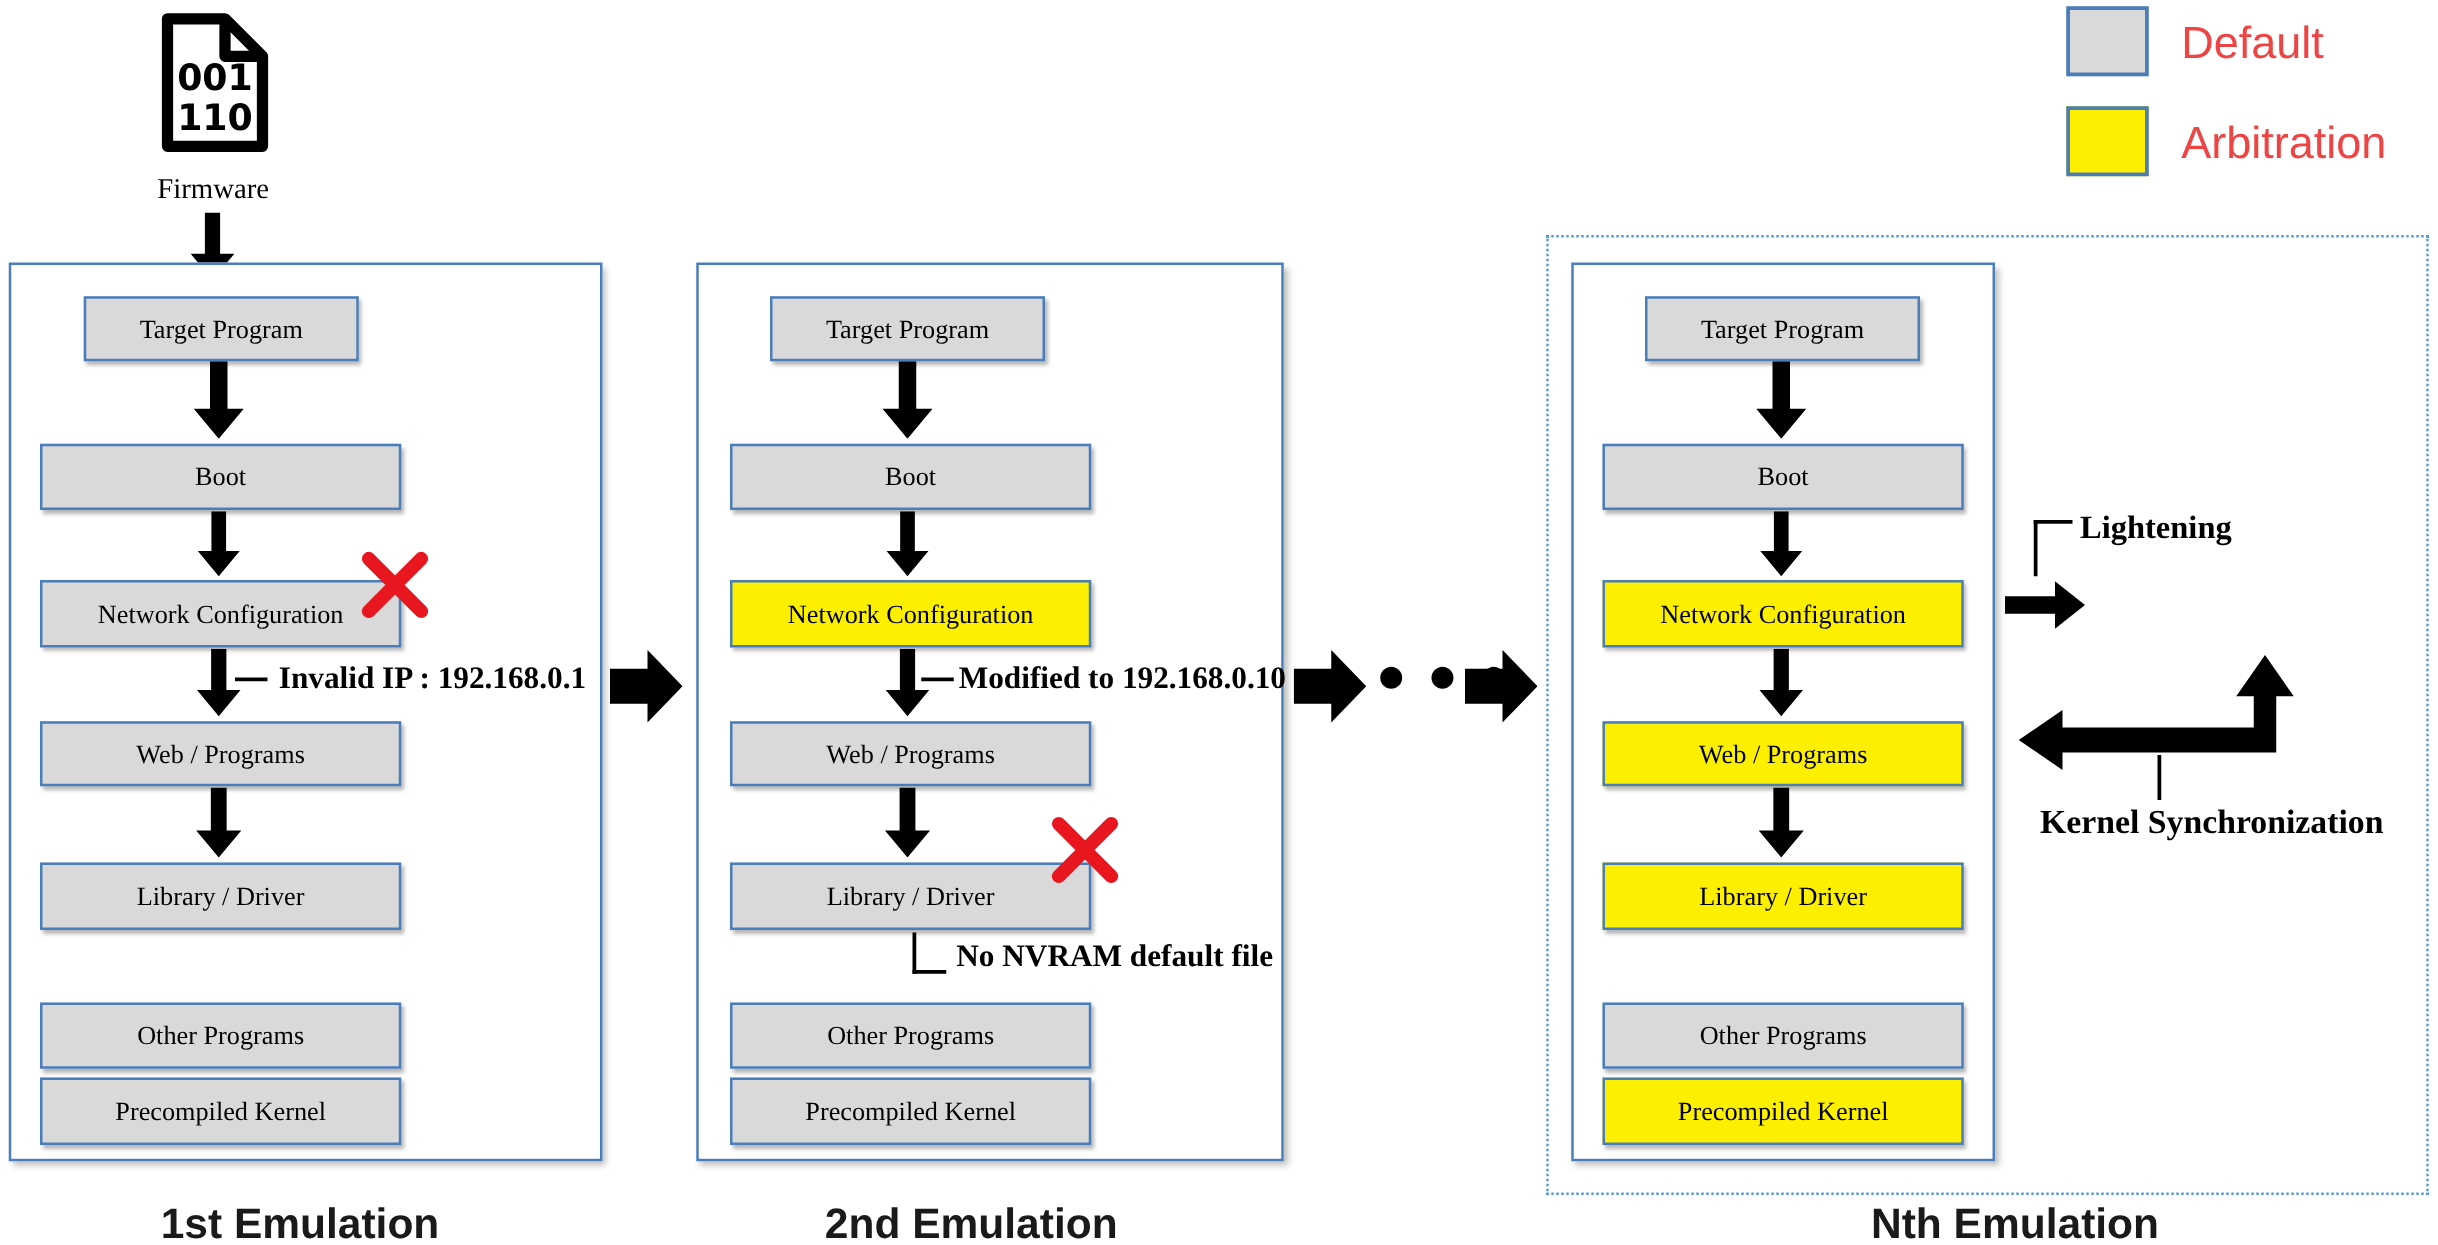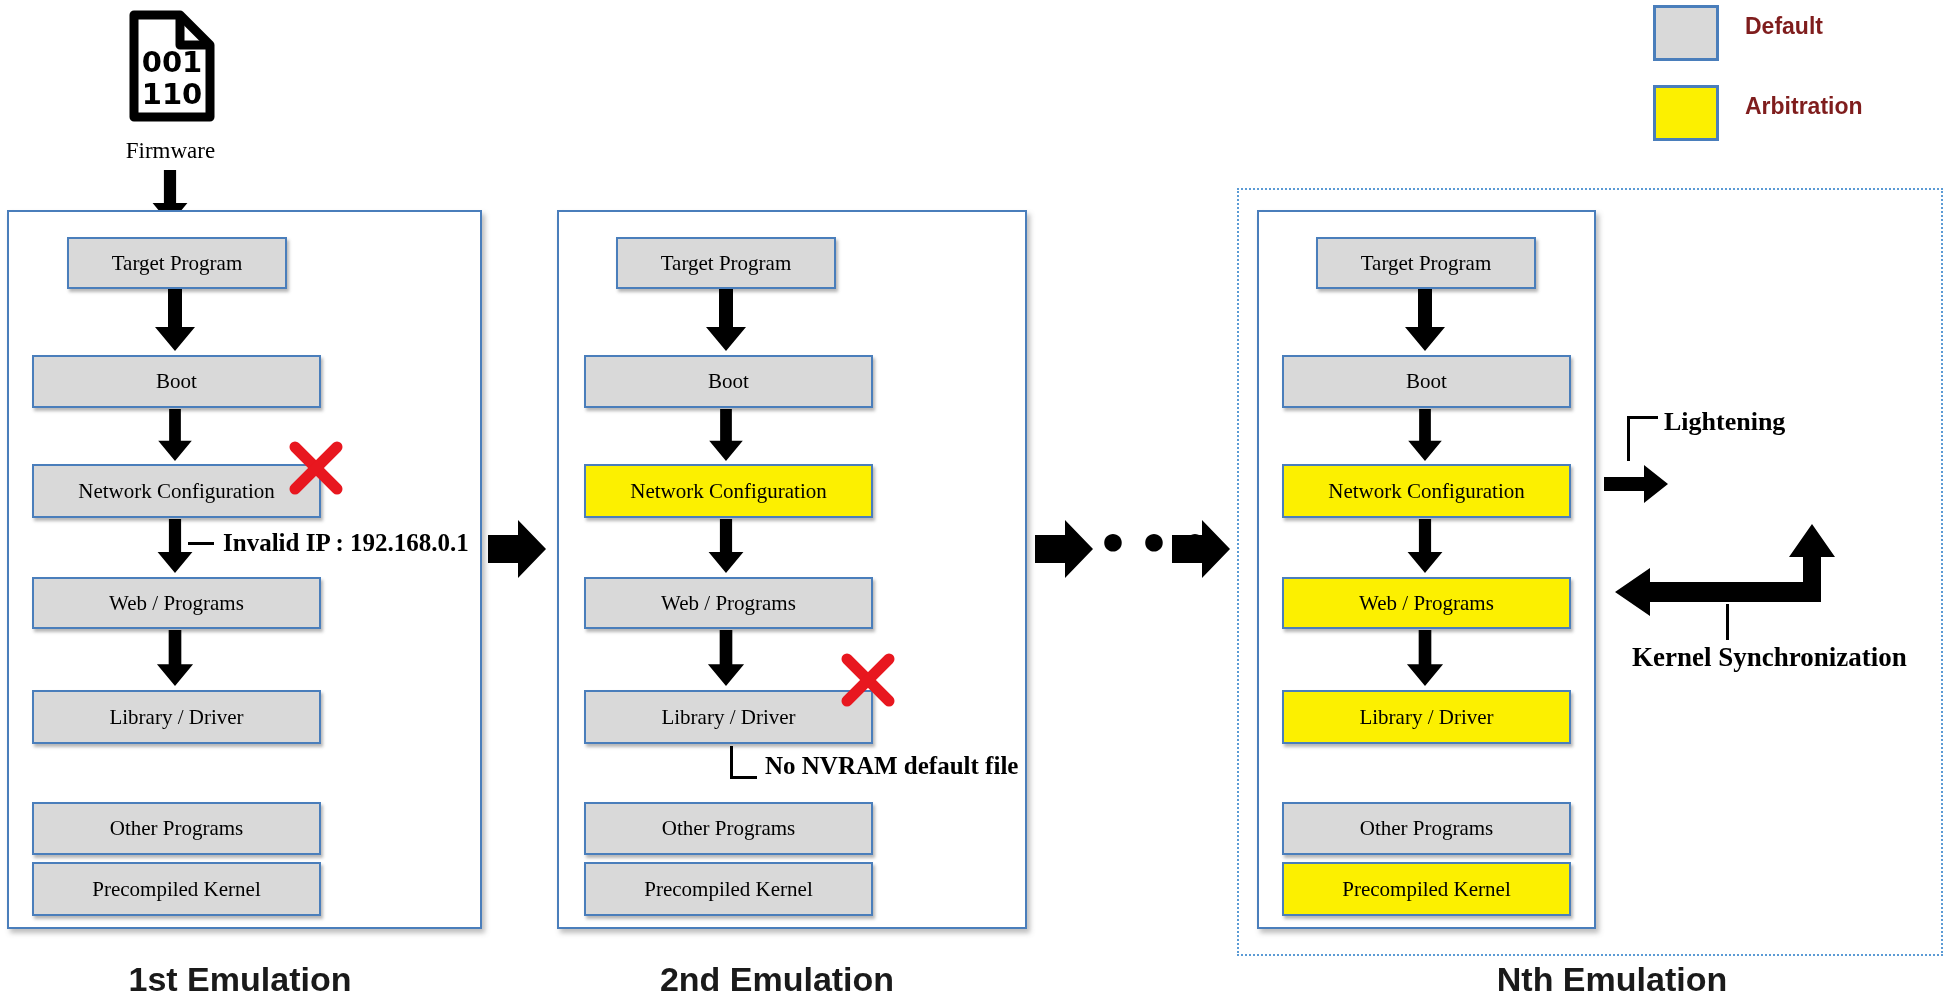--- a/index.html
+++ b/index.html
@@ -19,21 +19,21 @@
   .boldserif{position:absolute;font-weight:bold;font-size:25px;white-space:nowrap;}
   .elbow-bl{position:absolute;border-left:3px solid #000;border-bottom:3px solid #000;}
   .elbow-tl{position:absolute;border-left:3px solid #000;border-top:3px solid #000;}
   .tick{position:absolute;width:3px;background:#000;}
   .ptitle{position:absolute;width:320px;text-align:center;top:960px;
           font-family:"Liberation Sans",sans-serif;font-weight:bold;font-size:34px;color:#1a1a1a;}
   .swatch{position:absolute;width:60px;height:50px;border:3px solid #4a7ebb;}
   .swatch.gray{background:#d9d9d9;}
   .swatch.yellow{background:#fcf000;}
   .legend-label{position:absolute;font-family:"Liberation Sans",sans-serif;
-                font-weight:bold;font-size:23px;color:#7f1d1d;}
+                font-weight:normal;font-size:36px;color:#ef4444;}
   .dots{position:absolute;font-family:"DejaVu Sans",sans-serif;font-weight:bold;
         font-size:50px;letter-spacing:9px;line-height:60px;}
   .fw-label{position:absolute;text-align:center;font-size:23px;}
   svg{display:block;}
 </style>
 </head>
 <body>
 
 <div class="page">
 
@@ -134,20 +134,24 @@
       <line x1="7" y1="7" x2="49" y2="49" stroke="#e8171f" stroke-width="11" stroke-linecap="round"></line>
       <line x1="49" y1="7" x2="7" y2="49" stroke="#e8171f" stroke-width="11" stroke-linecap="round"></line>
     </svg>
     <div class="fbox" style="left:25px;top:590px;width:285px;height:49px;">
         <span>Other Programs</span>
       </div>
     <div class="fbox" style="left:25px;top:650px;width:285px;height:50px;">
         <span>Precompiled Kernel</span>
       </div>
   </div>
+  <div class="anno" style="left:737px;top:529px;">
+    <span class="dash" style="margin-right:4px;"></span>
+    <span>Modified to 192.168.0.10</span>
+  </div>
   <div class="elbow-bl" style="left:730px;top:746px;width:24px;height:30px;"></div>
   <div class="boldserif" style="left:765px;top:752px;">No NVRAM default file</div>
   <div class="ptitle" style="left:617px;">2nd Emulation</div>
 
   <svg class="abs" style="left:1035px;top:518px;" width="58" height="62" viewBox="0 0 58 62">
     <polygon points="0,17 30,17 30,2 58,31 30,60 30,45 0,45" fill="#000"></polygon>
   </svg>
   <div class="dots" style="left:1097px;top:514px;">•••</div>
   <svg class="abs" style="left:1172px;top:518px;" width="58" height="62" viewBox="0 0 58 62">
     <polygon points="0,17 30,17 30,2 58,31 30,60 30,45 0,45" fill="#000"></polygon>

